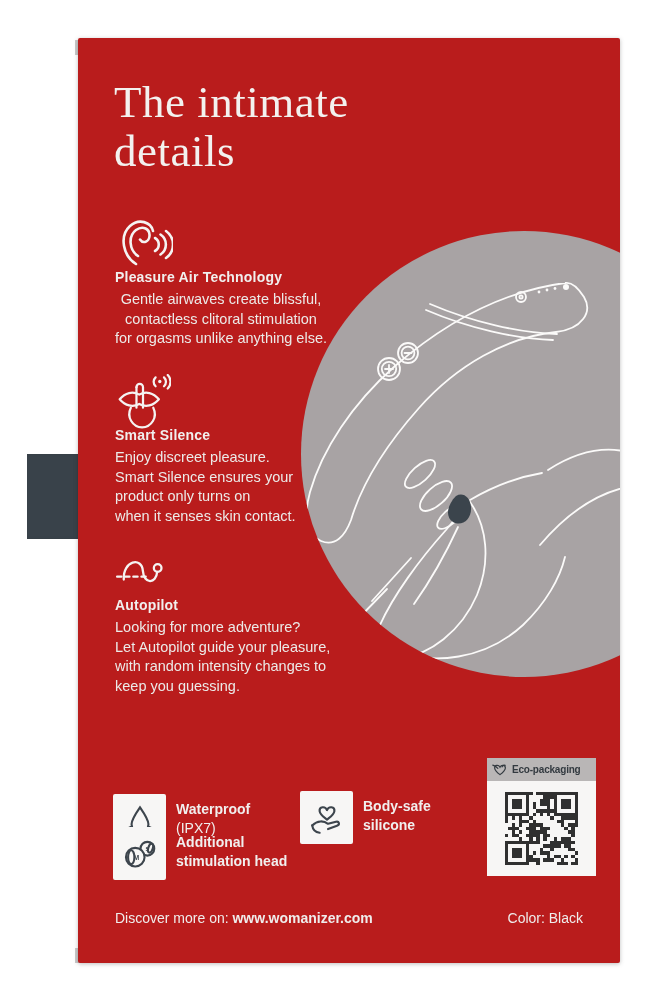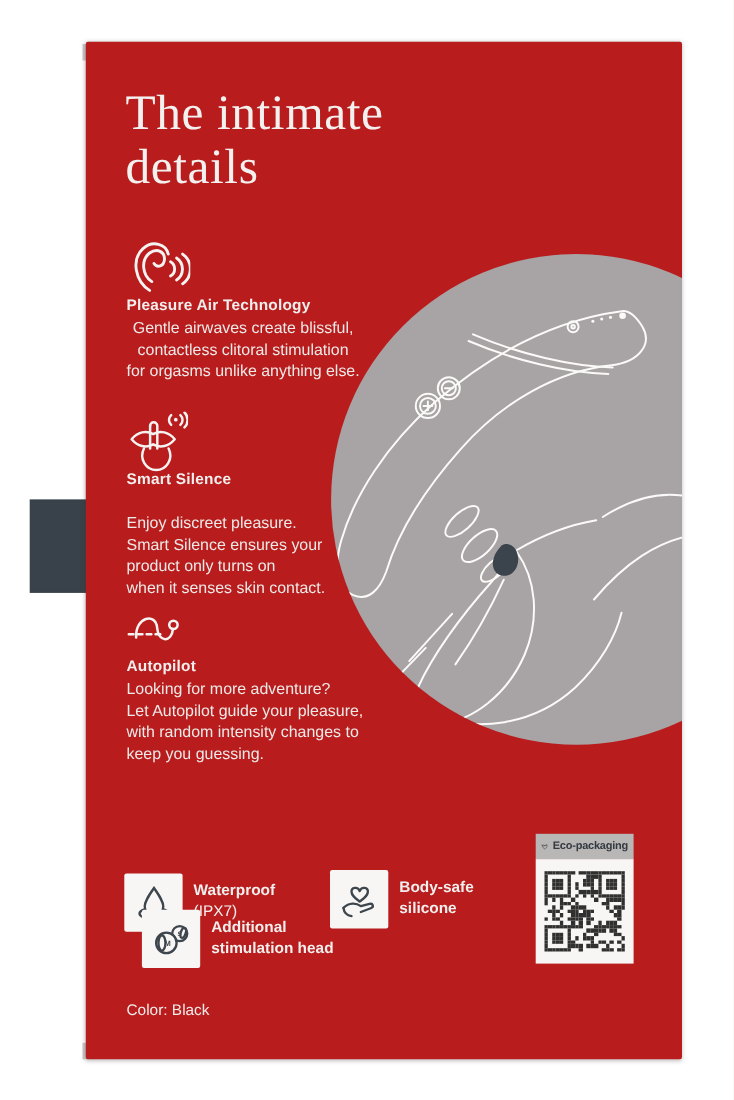--- a/index.html
+++ b/index.html
@@ -16,33 +16,33 @@
   .title{position:absolute;left:36px;top:40px;margin:0;
          font-family:"Liberation Serif",serif;font-weight:400;font-size:45px;line-height:49px;
          letter-spacing:.5px;color:#f3f1ef;white-space:pre-line;}
   .feature{position:absolute;left:37px;width:310px;color:#f1efee;}
   .f1{top:180px;} .f2{top:336px;} .f3{top:510px;}
   .feature h2{position:absolute;left:0;margin:0;font-size:14px;line-height:22px;font-weight:700;
               letter-spacing:.2px;white-space:nowrap;}
   .feature p{position:absolute;left:0;margin:0;font-size:14.5px;line-height:19.5px;
              white-space:pre-line;color:#eceae8;}
   .f1 h2{top:48px;} .f1 p{top:72px;text-align:center;}
-  .f2 h2{top:50px;text-align:right;} .f2 p{top:74px;margin-top:19px;}
+  .f2 h2{top:50px;text-align:right;} .f2 p{top:74px;}
   .f3 h2{top:46px;} .f3 p{top:70px;}
   .ficon{display:block;}
   .badge{position:absolute;display:flex;gap:10px;}
   #badge-0{left:35px;top:756px;} #badge-1{left:222px;top:753px;}
-  #badge-2{left:35px;top:789px;margin-left:16px;} #badge-3{left:222px;top:789px;}
+  #badge-2{left:35px;top:789px;} #badge-3{left:222px;top:789px;}
   .badge-tile{width:53px;height:53px;background:#f7f6f5;border-radius:2px;flex:0 0 auto;
               display:flex;align-items:center;justify-content:center;}
   .badge-label{padding-top:6px;font-size:14px;line-height:19px;font-weight:700;color:#f1efee;
                white-space:nowrap;}
   .badge-label .l1,.badge-label .l2{display:block;}
   #badge-0 .l2{font-weight:400;}
-  .eco-box{position:absolute;left:409px;top:720px;width:89px;text-align:center;}
+  .eco-box{position:absolute;left:409px;top:720px;width:109px;text-align:center;}
   .eco-header{height:23px;background:#b9b6b6;display:flex;align-items:center;gap:4px;
               padding:0 5px;color:#333a40;}
   .eco-label{font-size:10px;font-weight:700;white-space:nowrap;letter-spacing:-.2px;}
   .qr-wrap{background:#f7f6f5;height:95px;display:flex;align-items:center;justify-content:center;}
   .qr{display:grid;grid-template-columns:repeat(21,1fr);grid-auto-rows:1fr;width:74px;height:74px;background:#f7f6f5;}
   .qr div.on{background:#303030;}
   .footer{position:absolute;left:37px;right:37px;top:872px;display:flex;
           justify-content:space-between;font-size:14px;color:#efedec;}
 </style>
 </head>
@@ -638,17 +638,20 @@
             <div class="on"></div>
             <div class="on"></div>
             <div></div>
             <div class="on"></div>
             <div class="on"></div>
           </div>
       </div>
     </div>
 
     <div class="footer">
+      <div class="footer-left">
+        <span>Discover more on: </span><b>www.womanizer.com</b>
+      </div>
       <div class="footer-right">Color: Black</div>
     </div>
 
   </div>
 </div>
 
 </body></html>

